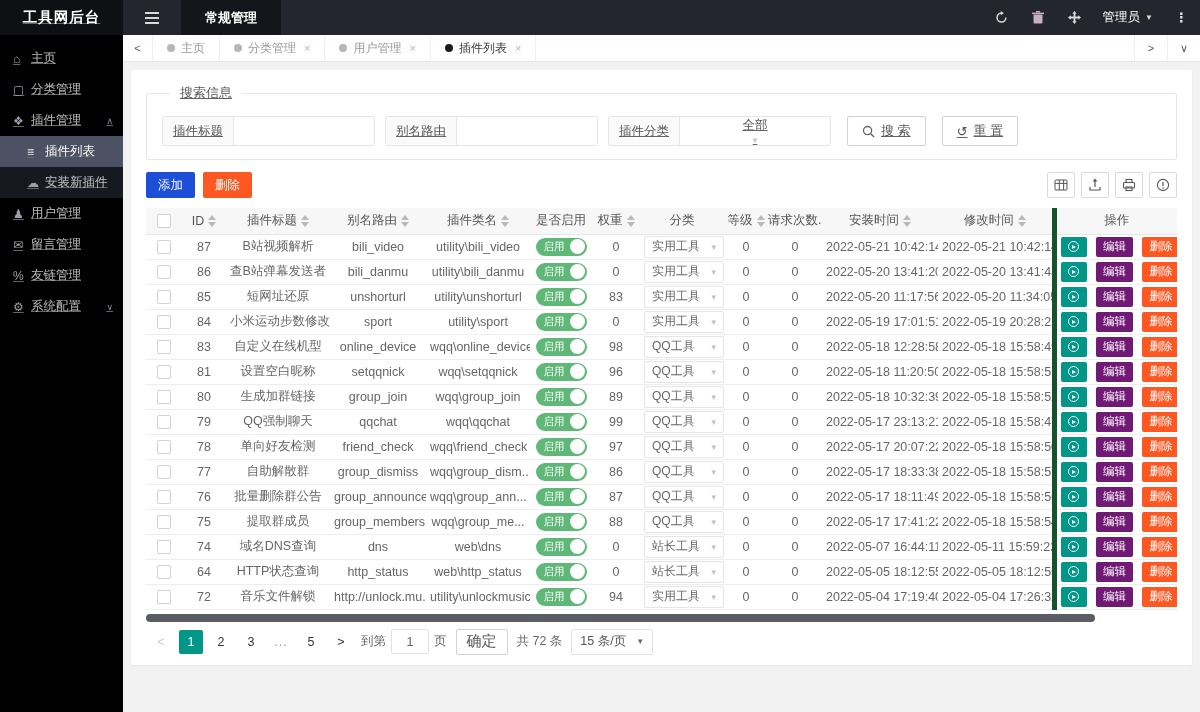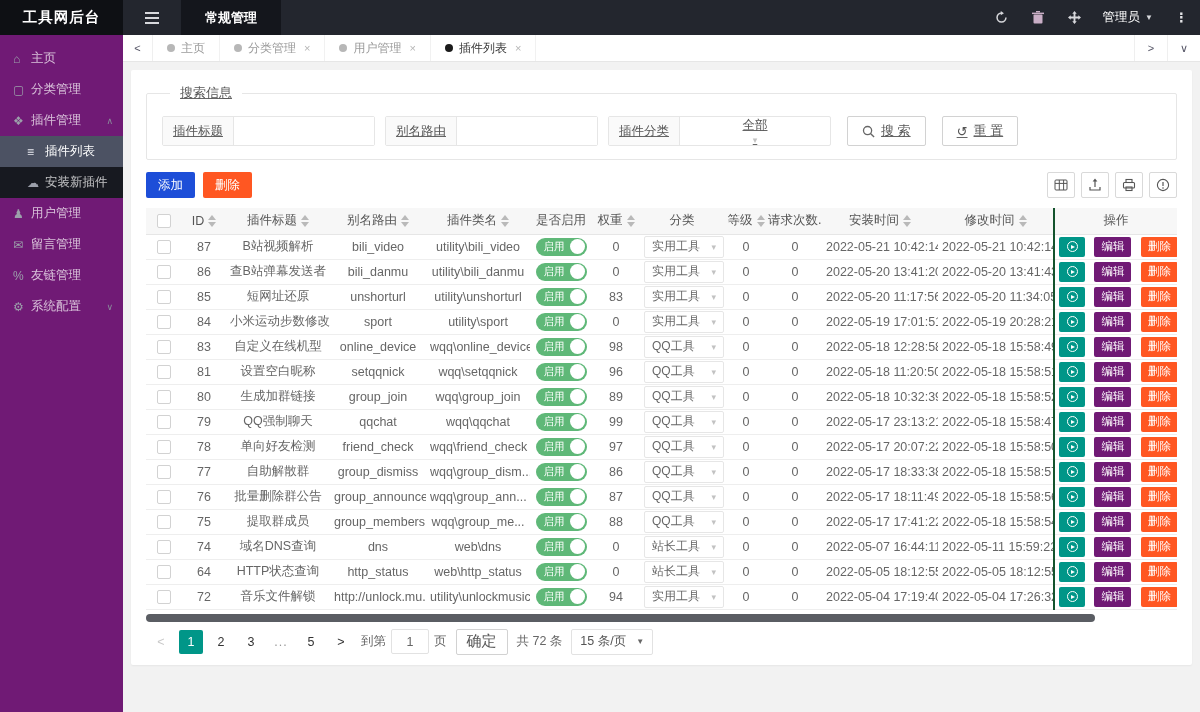--- a/index.html
+++ b/index.html
@@ -4,21 +4,21 @@
 <style>
   * { box-sizing: border-box; margin: 0; padding: 0; }
   html,body { width:1200px; height:712px; }
   body {
     font-family: "Liberation Sans", "DejaVu Sans", sans-serif;
     font-size: 13px; color:#666; background:#f2f2f2; overflow:hidden;
   }
   #app { position:relative; width:1200px; height:712px; }
 
   
-  .sidebar { position:absolute; left:0; top:0; bottom:0; width:123px; background:#701a75; z-index:3; }
+  .sidebar { position:absolute; left:0; top:0; bottom:0; width:123px; background:#000000; z-index:3;text-decoration:underline; }
   .logo { height:35px; line-height:35px; text-align:center; background:#0e1014; color:#fff;
           font-size:14.5px; font-weight:bold; letter-spacing:1px; }
   .menu { padding-top:8px; }
   .menu-item, .submenu-item {
     display:flex; align-items:center; height:31px; padding-left:13px;
     color:rgba(255,255,255,.72); font-size:12.5px; cursor:default; white-space:nowrap;
   }
   .mi-icon { width:18px; font-size:12px; color:#9ca0ab; flex:0 0 18px; text-align:left; }
   .mi-label { flex:1; }
   .mi-caret { margin-right:10px; font-size:9px; color:#8a8f9c; }
@@ -101,21 +101,21 @@
   .sort .up { border-bottom:5px solid #b9b9b9; margin-bottom:2px; }
   .sort .dn { border-top:5px solid #b9b9b9; }
   .cb { display:inline-block; width:14px; height:14px; border:1px solid #d2d2d2; border-radius:2px;
         background:#fff; vertical-align:middle; }
   .toggle { display:inline-flex; align-items:center; gap:5px; height:18px; border-radius:10px;
             background:#5FB878; color:#fff; font-size:10.5px; padding:0 2px 0 8px; }
   .knob { width:15px; height:15px; background:#fff; border-radius:50%; }
   .cat-select { display:inline-flex; align-items:center; justify-content:space-between; width:80px;
                 height:22px; border:1px solid #e6e6e6; border-radius:2px; padding:0 7px; font-size:12px;
                 color:#666; background:#fff; }
-  td.ops, th.ops { border-left:2px solid #14532d; }
+  td.ops, th.ops { border-left:5px solid #14532d; }
   .btn-view { width:26px; height:20px; background:#009688; border-radius:2px; display:inline-flex;
               align-items:center; justify-content:center; vertical-align:middle; }
   .play-icon { width:11px; height:11px; border:1px solid #fff; border-radius:50%; display:flex;
                align-items:center; justify-content:center; }
   .play-icon::after { content:""; display:block; width:0; height:0; border-left:4px solid #fff;
                       border-top:2.5px solid transparent; border-bottom:2.5px solid transparent; margin-left:1px; }
   .btn-edit, .btn-delete { height:20px; padding:0 7px; border-radius:2px; color:#fff; font-size:11.5px;
                display:inline-flex; align-items:center; vertical-align:middle; margin-left:6px; }
   .btn-edit { background:#701a75; }
   .btn-delete { background:#FF5722; }

